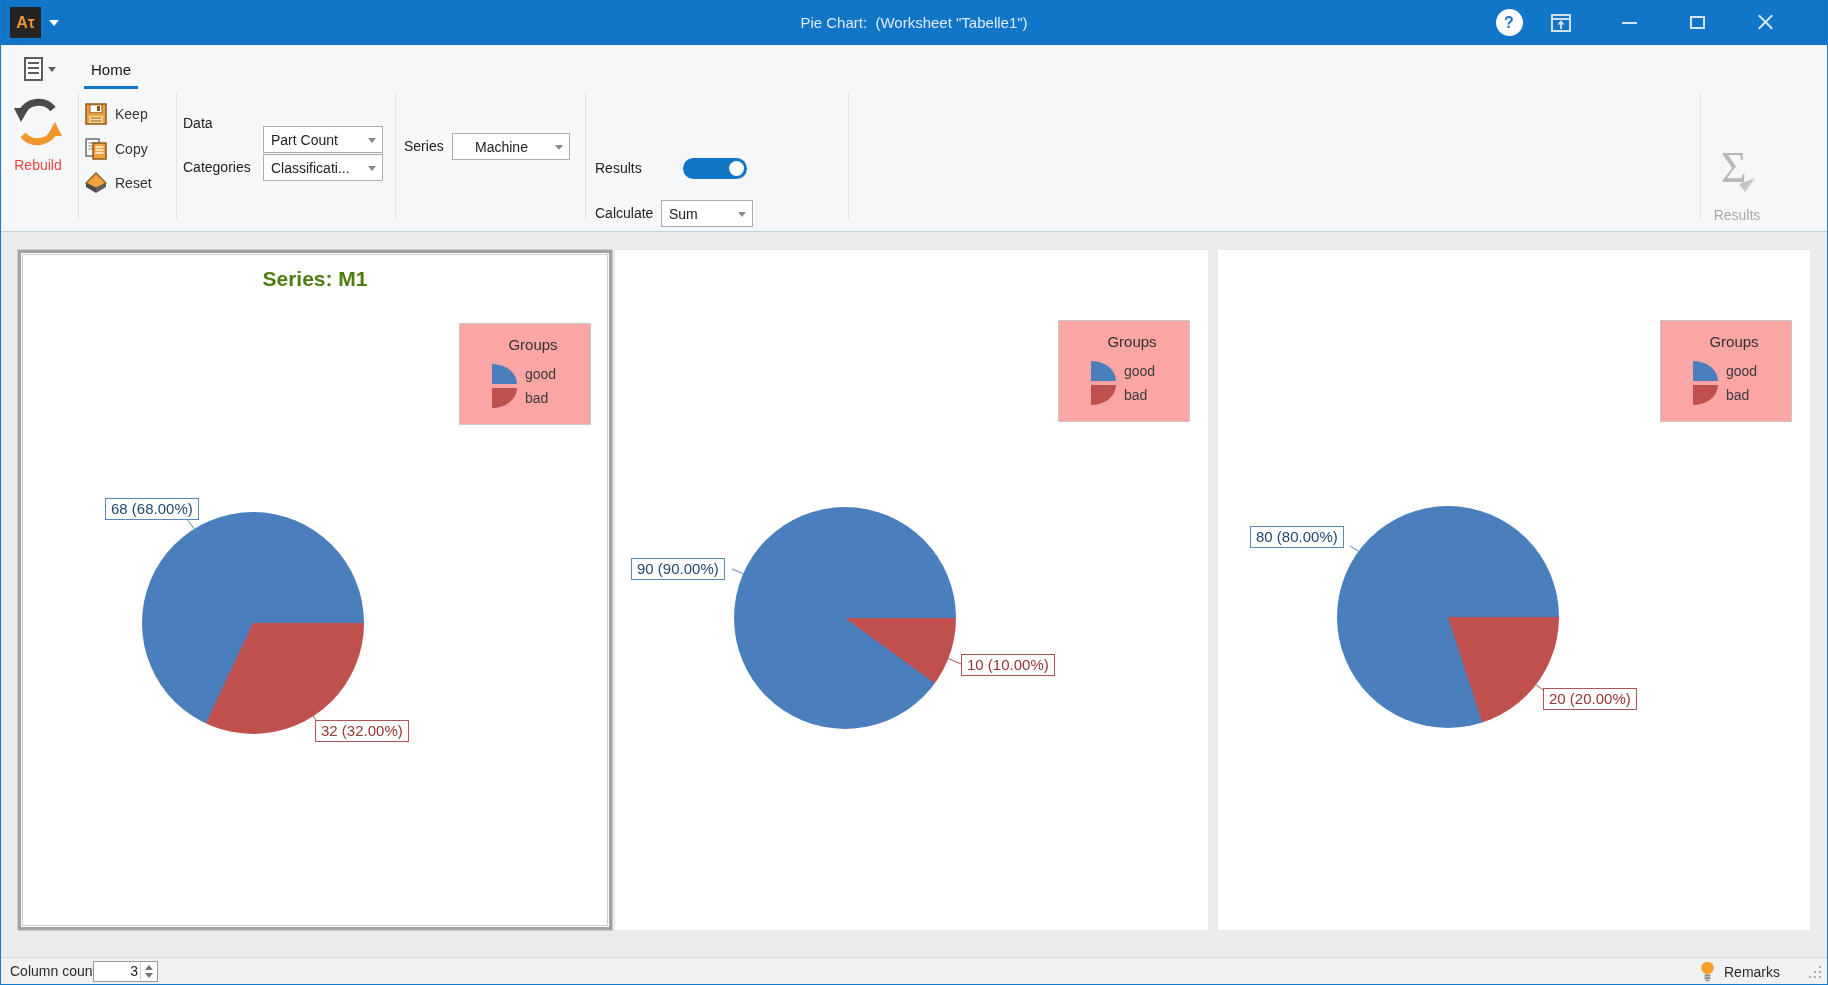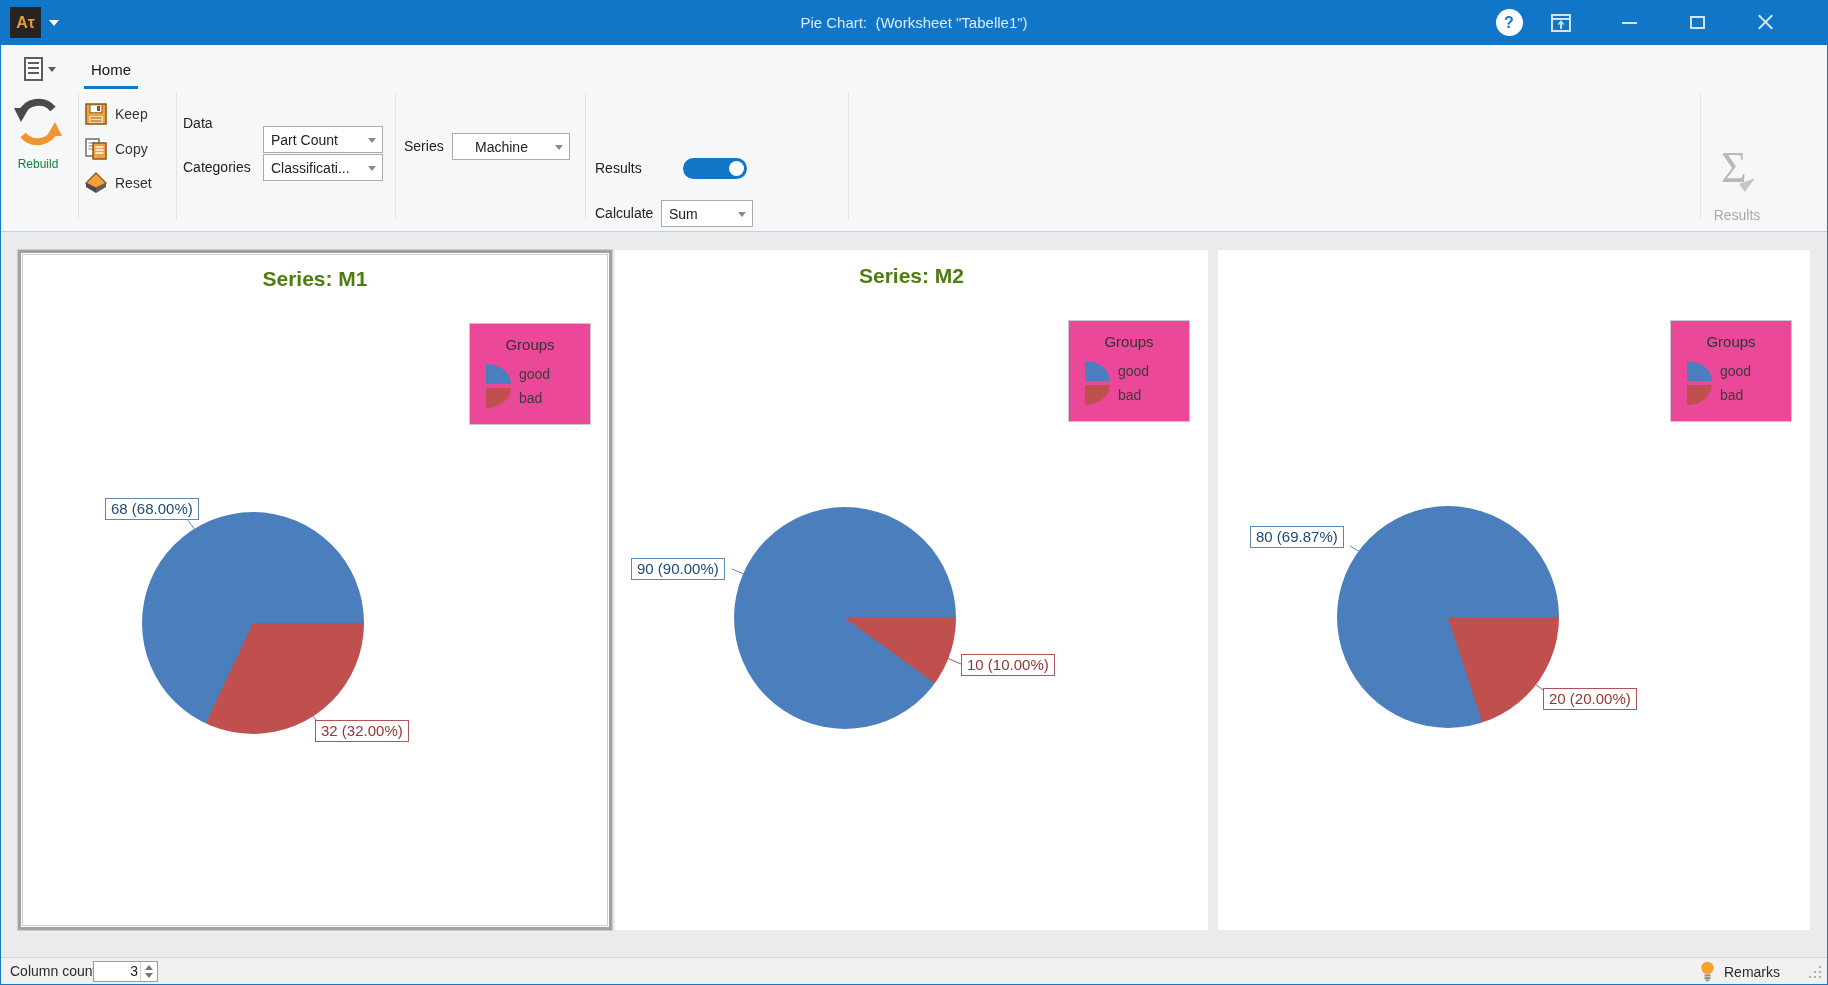--- a/index.html
+++ b/index.html
@@ -67,22 +67,22 @@
   .panel { position:absolute; top:18px; height:680px; background:#fff; }
   .panel.selected { border:3px solid #a2a2a2; box-shadow:0 0 0 1px #cdcdcd; }
   .panel.selected::after { content:''; position:absolute; inset:1px; border:1px solid #cfcfcf; pointer-events:none; }
   .p1 { left:18px;  width:594px; }
   .p2 { left:615px; width:593px; }
   .p3 { left:1218px; width:592px; }
 
   .chart-title { position:absolute; left:0; top:14px; width:100%; text-align:center;
                  font-size:21px; color:#4d7c0f; font-weight:bold; }
 
-  .legend { position:absolute; right:18px; top:70px; width:122px; background:#ec4899; border:1px solid #c9c9c9;
-            padding:12px 0 14px 0; }
+  .legend { position:absolute; right:18px; top:70px; width:132px; background:#fca5a5; border:1px solid #c9c9c9;
+            padding:12px 0 14px 16px; }
   .legend-title { text-align:center; font-size:15px; color:#333; margin-bottom:9px; }
   .legend-item { display:flex; align-items:center; gap:8px; padding-left:16px; font-size:14px; color:#3c3c3c; height:24px; }
   .sw { width:25px; height:20px; flex:0 0 auto; }
   .sw-good { border-radius:0 100% 0 0; }
   .sw-bad  { border-radius:0 0 100% 0; }
 
   .pie { position:absolute; width:222px; height:222px; border-radius:50%; }
 
   .leaders { position:absolute; left:0; top:0; pointer-events:none; }
 
@@ -145,21 +145,21 @@
     <div class="tab-home">Home</div>
     <div class="tab-underline" style="background: rgb(17, 118, 200);"></div>
 
     <div style="position:absolute;left:2px;top:50px;width:72px;text-align:center;">
       <svg width="52" height="56" viewBox="0 0 52 56">
         <path d="M 41 14 A 19 19 0 0 0 9 19" stroke="#4a4a4a" stroke-width="7" fill="none"></path>
         <polygon points="2,13 17,13 9,27" fill="#4a4a4a"></polygon>
         <path d="M 11 40 A 19 19 0 0 0 43 35" stroke="#f0962c" stroke-width="7" fill="none"></path>
         <polygon points="50,41 35,41 43,27" fill="#f0962c"></polygon>
       </svg>
-      <div class="lbl" style="font-size:12px;color:#15803d;margin-top:2px;">Rebuild</div>
+      <div class="lbl" style="font-size:14px;color:#ef4444;margin-top:2px;">Rebuild</div>
     </div>
     <div class="rib-sep" style="left:78px;"></div>
 
     <div class="small-btn" style="top:54px;">
       <svg width="24" height="24" viewBox="0 0 24 24">
         <rect x="2" y="2" width="20" height="20" fill="#f2a13c" stroke="#8c5a17" stroke-width="1.5"></rect>
         <rect x="6" y="2.8" width="12" height="8" fill="#fff" stroke="#8c5a17" stroke-width="1"></rect>
         <rect x="13" y="4" width="3" height="5" fill="#8c5a17"></rect>
         <rect x="5" y="14" width="14" height="7" fill="#fbd9a6"></rect>
         <line x1="6.5" y1="16" x2="17.5" y2="16" stroke="#8c5a17" stroke-width="1"></line>
@@ -254,21 +254,20 @@
       <div class="pie" style="left: 121px; top: 259px; background: conic-gradient(rgb(74, 126, 188) 0deg, rgb(74, 126, 188) 89.7deg, rgb(192, 80, 77) 90.3deg, rgb(192, 80, 77) 204.9deg, rgb(74, 126, 188) 205.5deg, rgb(74, 126, 188) 360deg);"></div>
       <svg class="leaders" width="594" height="680">
         <line x1="166" y1="266" x2="177" y2="281" class="ld-blue" stroke-width="1" stroke="#5c88b8"></line>
         <line x1="290" y1="461" x2="296" y2="468" class="ld-red" stroke-width="1" stroke="#b05454"></line>
       </svg>
       <div class="callout c-blue" style="left: 84px; top: 245px; color: rgb(31, 73, 113); border-color: rgb(92, 136, 184);">68 (68.00%)</div>
       <div class="callout c-red" style="left: 294px; top: 467px; color: rgb(148, 54, 52); border-color: rgb(176, 84, 84);">32 (32.00%)</div>
     </section>
 
     <section class="panel p2">
-      <h2 class="chart-title">Series: M2</h2>
       <div class="legend">
         <div class="legend-title">Groups</div>
         <div class="legend-item">
           <span class="sw sw-good" style="background: rgb(74, 126, 188);"></span>
           <span>good</span>
         </div>
         <div class="legend-item">
           <span class="sw sw-bad" style="background: rgb(192, 80, 77);"></span>
           <span>bad</span>
         </div>
@@ -292,21 +291,21 @@
         <div class="legend-item">
           <span class="sw sw-bad" style="background: rgb(192, 80, 77);"></span>
           <span>bad</span>
         </div>
       </div>
       <div class="pie" style="left: 119px; top: 256px; background: conic-gradient(rgb(74, 126, 188) 0deg, rgb(74, 126, 188) 89.7deg, rgb(192, 80, 77) 90.3deg, rgb(192, 80, 77) 161.7deg, rgb(74, 126, 188) 162.3deg, rgb(74, 126, 188) 360deg);"></div>
       <svg class="leaders" width="592" height="680">
         <line x1="132" y1="296" x2="142" y2="302" class="ld-blue" stroke-width="1" stroke="#5c88b8"></line>
         <line x1="317" y1="434" x2="325" y2="440" class="ld-red" stroke-width="1" stroke="#b05454"></line>
       </svg>
-      <div class="callout c-blue" style="left: 32px; top: 276px; color: rgb(31, 73, 113); border-color: rgb(92, 136, 184);">80 (69.87%)</div>
+      <div class="callout c-blue" style="left: 32px; top: 276px; color: rgb(31, 73, 113); border-color: rgb(92, 136, 184);">80 (80.00%)</div>
       <div class="callout c-red" style="left: 325px; top: 438px; color: rgb(148, 54, 52); border-color: rgb(176, 84, 84);">20 (20.00%)</div>
     </section>
   </div>
 
   <div class="statusbar">
     <div class="sb-label">Column count</div>
     <div class="spinner">
       <div class="spin-value">3</div>
       <div class="spin-btns">
         <div class="spin-up"></div>

